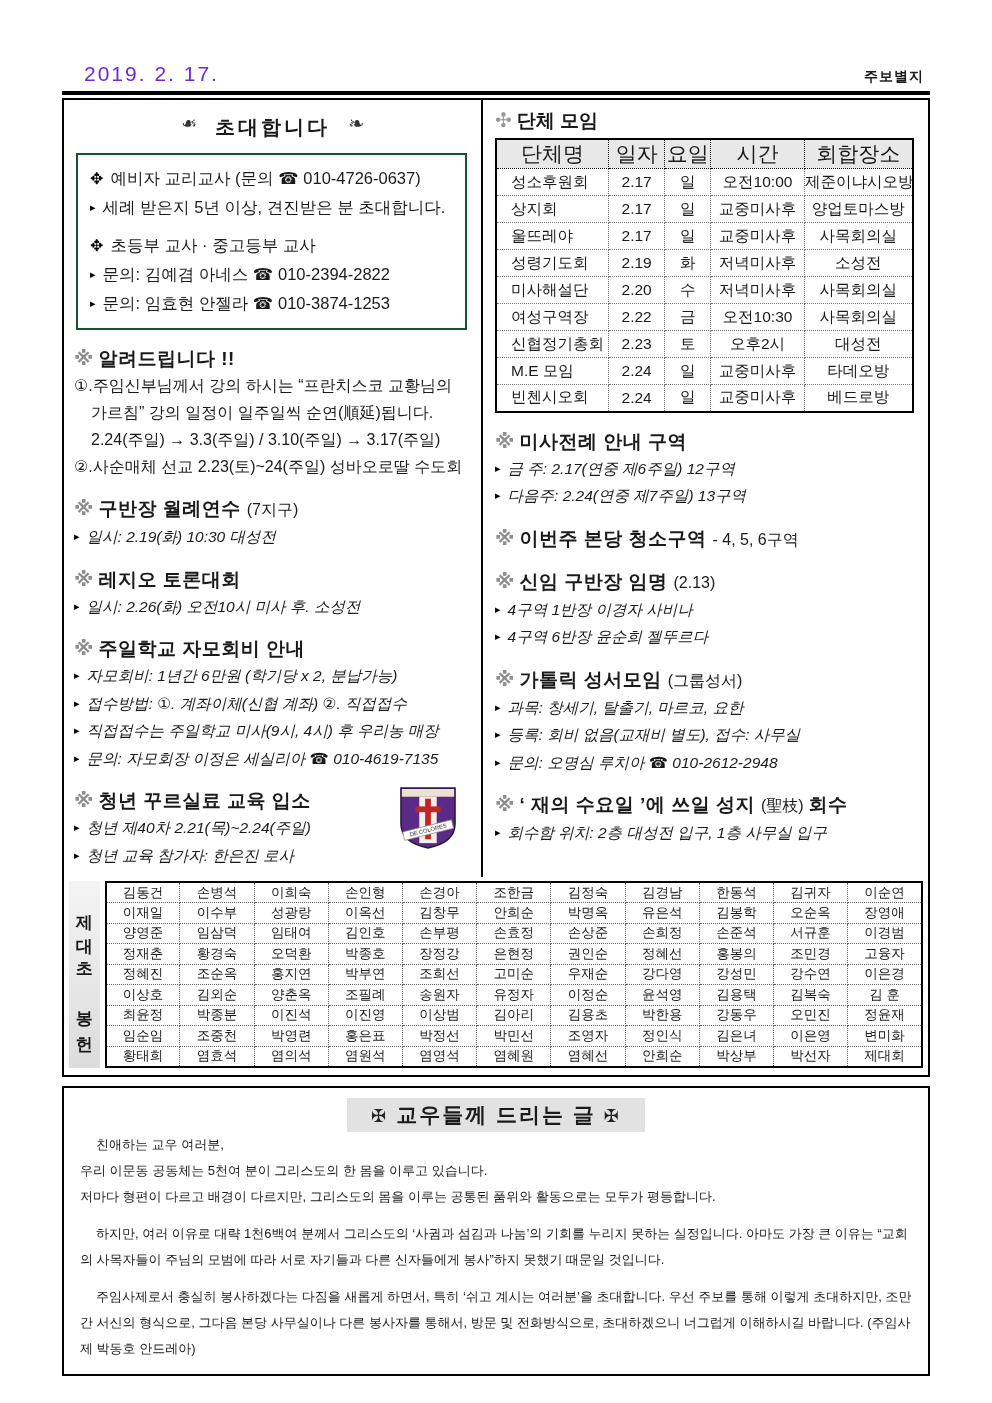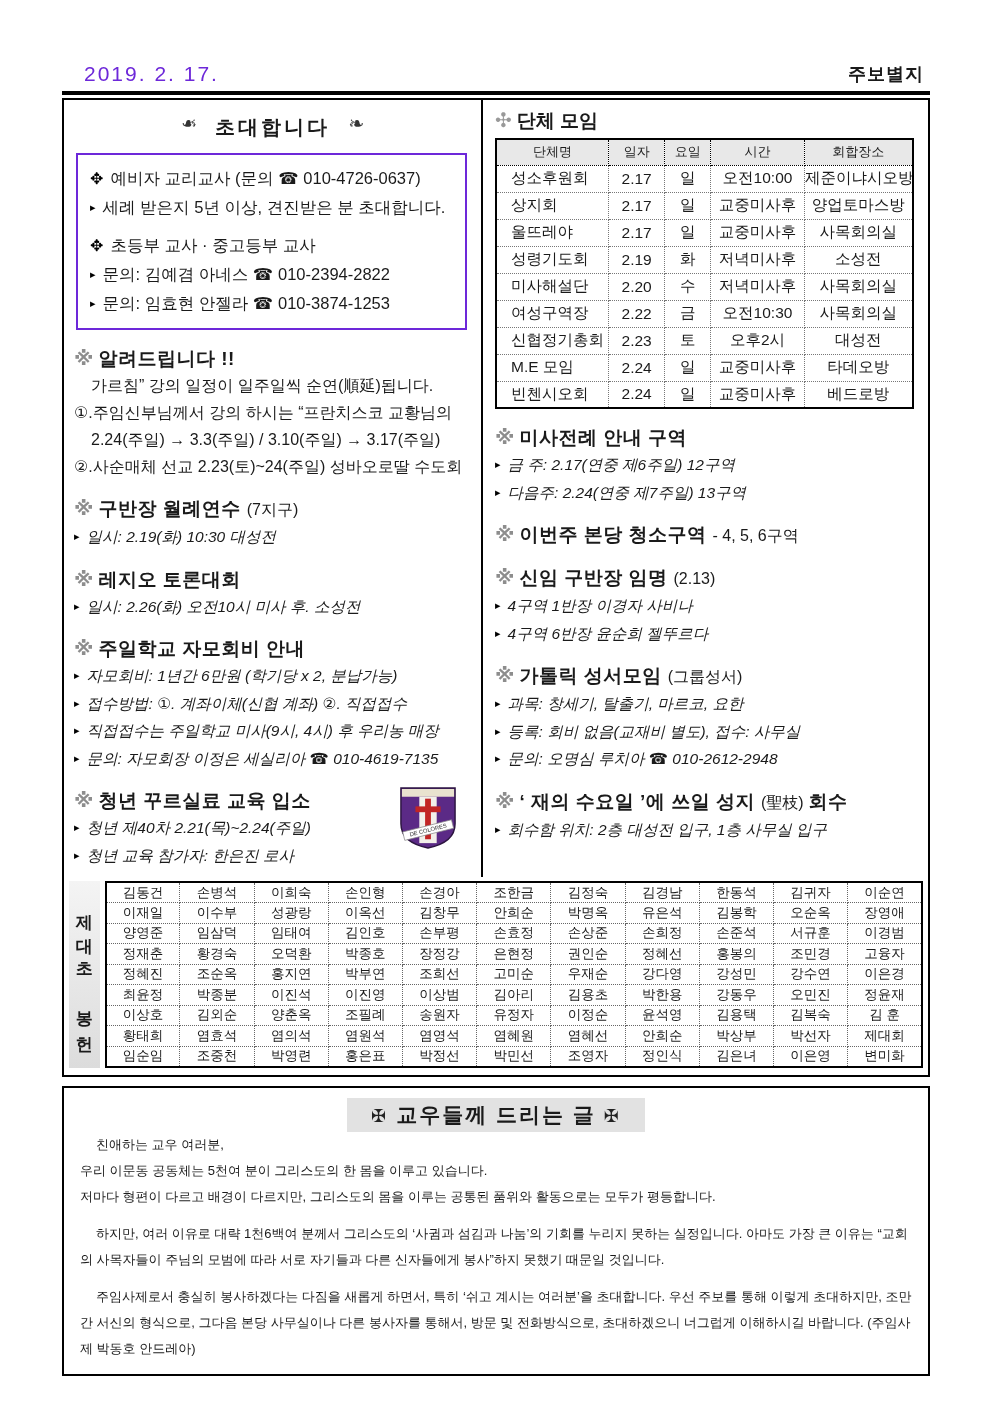--- a/index.html
+++ b/index.html
@@ -7,36 +7,36 @@
   body {
     width: 992px; height: 1403px; overflow: hidden;
     font-family: "Liberation Sans", "DejaVu Sans", sans-serif;
     color: #1a1a1a;
   }
   .page { padding: 62px 62px 0 62px; position: relative; }
 
   
   .hdr { display:flex; justify-content:space-between; align-items:flex-end; padding: 0 6px 5px 22px; }
   .hdr-date { font-size: 21px; letter-spacing: 2px; color:#6d28d9; }
-  .hdr-right { font-size: 18px; font-weight: bold; letter-spacing: 1px; }
+  .hdr-right { font-size: 14px; font-weight: bold; letter-spacing: 1px; }
   .hdr-rule { height: 4px; border-top: 2px solid #000; border-bottom: 2px solid #000; }
 
   
   .main-box { border: 2px solid #000; margin-top: 3px; }
   .columns { display: flex; align-items: stretch; }
   .col { padding: 4px 10px 8px 10px; }
   .col-left  { width: 419px; border-right: 2px solid #000; }
   .col-right { flex: 1; padding-left: 12px; }
 
   
   .inv-title-row { text-align:center; margin-top: 3px; line-height: 34px; }
   .inv-title { font-size: 20px; font-weight: bold; letter-spacing: 3px; margin: 0 14px; }
   .orn { font-size: 19px; color:#333; display:inline-block; vertical-align: 4px; }
   .orn-l { transform: scaleX(-1); }
-  .inv-box { border: 2px solid #6d28d9; margin: 7px 4px 4px 2px; padding: 9px 8px 10px 12px; }
+  .inv-box { border: 2px solid #14532d; margin: 7px 4px 4px 2px; padding: 9px 8px 10px 12px; }
   .inv-line { font-size: 16.5px; line-height: 29px; white-space: nowrap; }
   .inv-gap { margin-top: 9px; }
   .mk-cross { font-size: 16px; margin-right: 7px; color:#000; }
   .mk-tri { font-size: 11px; margin-right: 7px; vertical-align: 2px; color:#000; }
 
   
   .sect { margin-top: 15px; }
   .sect-h { font-size: 19px; line-height: 26px; white-space: nowrap; }
   .mk-star { color: #8d8d8d; font-weight: bold; font-size: 20px; margin-right: 5px; }
   .sect-title { font-weight: bold; letter-spacing: 0.5px; }
@@ -49,21 +49,21 @@
   .sect-rel { position: relative; }
   .crest { position: absolute; right: 14px; top: -2px; }
 
   
   .tbl-title { font-size: 19px; font-weight: bold; line-height: 28px; margin-top: 2px; }
   .mk-quad { color:#999; font-weight: normal; font-size: 20px; margin-right: 5px; }
   table.grid { border-collapse: collapse; width: 99%; table-layout: fixed; margin-top: 3px; }
   table.grid, table.grid tr:first-child th { border-color:#000; }
   table.grid { border: 2px solid #000; }
   table.grid th, table.grid td { border: 1px dotted #777; font-weight: normal; text-align: center; overflow: hidden; white-space: nowrap; }
-  table.grid th { background: #e8e8e8; font-size: 13px; height: 26px; }
+  table.grid th { background: #e8e8e8; font-size: 21px; height: 26px; }
   table.grid td { font-size: 15.5px; height: 27px; }
   table.grid td:first-child { text-align: left; padding-left: 14px; }
 
   
   .names-area { display: flex; padding: 4px 5px 7px 5px; }
   .names-label { width: 32px; background: linear-gradient(#f4f4f4, #dcdcdc); display: flex; align-items: center; justify-content: center; margin-right: 5px; }
   .names-label span { writing-mode: vertical-rl; text-orientation: upright; font-weight: bold; font-size: 17px; letter-spacing: 7px; }
   table.names { border-collapse: collapse; width: 100%; table-layout: fixed; border: 2px solid #000; }
   table.names td { border: 1px dotted #666; font-size: 13.5px; height: 20.5px; text-align: center; white-space: nowrap; overflow: hidden; }
 
@@ -99,22 +99,22 @@
         <div class="inv-box">
           <div class="inv-line"><span class="mk-cross">✥</span><span>예비자 교리교사 (문의 ☎ 010-4726-0637)</span></div>
           <div class="inv-line"><span class="mk-tri">▸</span><span>세례 받은지 5년 이상, 견진받은 분 초대합니다.</span></div>
           <div class="inv-line inv-gap"><span class="mk-cross">✥</span><span>초등부 교사 · 중고등부 교사</span></div>
           <div class="inv-line"><span class="mk-tri">▸</span><span>문의: 김예겸 아네스 ☎ 010-2394-2822</span></div>
           <div class="inv-line"><span class="mk-tri">▸</span><span>문의: 임효현 안젤라 ☎ 010-3874-1253</span></div>
         </div>
 
         <div class="sect">
           <div class="sect-h"><span class="mk-star">※</span><span class="sect-title">알려드립니다 !!</span></div>
+          <div class="nline">①.주임신부님께서 강의 하시는 “프란치스코 교황님의</div>
           <div class="nline ind">가르침” 강의 일정이 일주일씩 순연(順延)됩니다.</div>
-          <div class="nline">①.주임신부님께서 강의 하시는 “프란치스코 교황님의</div>
           <div class="nline ind">2.24(주일) → 3.3(주일) / 3.10(주일) → 3.17(주일)</div>
           <div class="nline">②.사순매체 선교 2.23(토)~24(주일) 성바오로딸 수도회</div>
         </div>
 
         <div class="sect">
           <div class="sect-h"><span class="mk-star">※</span><span class="sect-title">구반장 월례연수</span><span class="sect-suffix">(7지구)</span></div>
           <div class="bline"><span class="mk-tri">▸</span><span>일시: 2.19(화) 10:30 대성전</span></div>
         </div>
 
         <div class="sect">
@@ -331,71 +331,71 @@
               <td>박부연</td>
               <td>조희선</td>
               <td>고미순</td>
               <td>우재순</td>
               <td>강다영</td>
               <td>강성민</td>
               <td>강수연</td>
               <td>이은경</td>
             </tr>
             <tr>
+              <td>이상호</td>
+              <td>김외순</td>
+              <td>양춘옥</td>
+              <td>조필례</td>
+              <td>송원자</td>
+              <td>유정자</td>
+              <td>이정순</td>
+              <td>윤석영</td>
+              <td>김용택</td>
+              <td>김복숙</td>
+              <td>김 훈</td>
+            </tr>
+            <tr>
               <td>최윤정</td>
               <td>박종분</td>
               <td>이진석</td>
               <td>이진영</td>
               <td>이상범</td>
               <td>김아리</td>
               <td>김용초</td>
               <td>박한용</td>
               <td>강동우</td>
               <td>오민진</td>
               <td>정윤재</td>
             </tr>
             <tr>
-              <td>이상호</td>
-              <td>김외순</td>
-              <td>양춘옥</td>
-              <td>조필례</td>
-              <td>송원자</td>
-              <td>유정자</td>
-              <td>이정순</td>
-              <td>윤석영</td>
-              <td>김용택</td>
-              <td>김복숙</td>
-              <td>김 훈</td>
+              <td>임순임</td>
+              <td>조중천</td>
+              <td>박영련</td>
+              <td>홍은표</td>
+              <td>박정선</td>
+              <td>박민선</td>
+              <td>조영자</td>
+              <td>정인식</td>
+              <td>김은녀</td>
+              <td>이은영</td>
+              <td>변미화</td>
             </tr>
             <tr>
               <td>황태희</td>
               <td>염효석</td>
               <td>염의석</td>
               <td>염원석</td>
               <td>염영석</td>
               <td>염혜원</td>
               <td>염혜선</td>
               <td>안희순</td>
               <td>박상부</td>
               <td>박선자</td>
               <td>제대회</td>
             </tr>
-            <tr>
-              <td>임순임</td>
-              <td>조중천</td>
-              <td>박영련</td>
-              <td>홍은표</td>
-              <td>박정선</td>
-              <td>박민선</td>
-              <td>조영자</td>
-              <td>정인식</td>
-              <td>김은녀</td>
-              <td>이은영</td>
-              <td>변미화</td>
-            </tr>
           </tbody>
         </table>
     </div>
   </div>
 
   <div class="letter-box">
     <div class="letter-title-row">
       <span class="letter-title-bg"><span class="cross">✠</span><span>교우들께 드리는 글</span><span class="cross">✠</span></span>
     </div>
     <p class="p-ind">친애하는 교우 여러분,</p>

